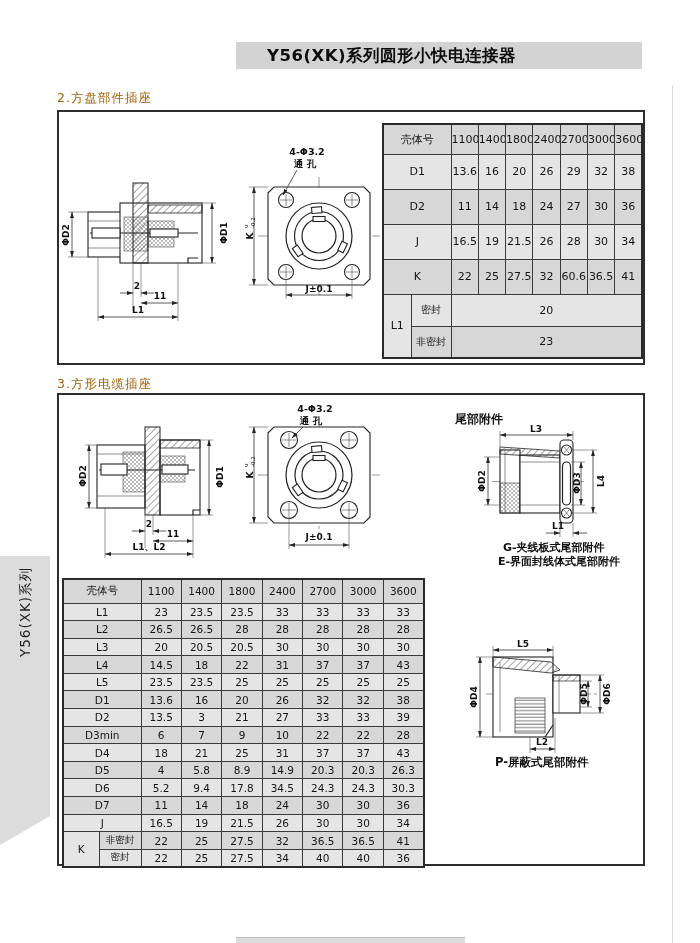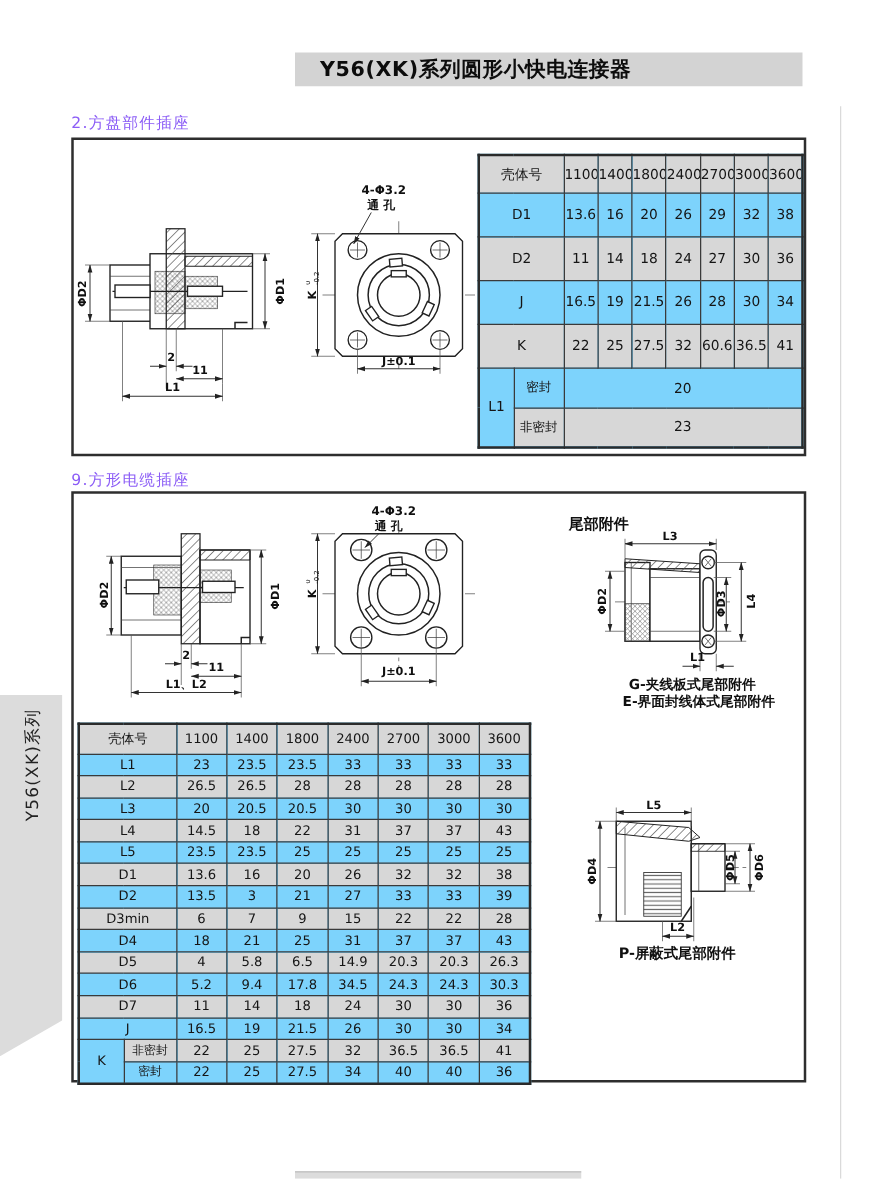--- a/index.html
+++ b/index.html
@@ -1,31 +1,31 @@
 <!DOCTYPE html>
 <html><head>
 <meta charset="utf-8">
 <style>
   *{margin:0;padding:0;box-sizing:border-box}
   html,body{width:700px;height:943px}
   body{position:relative;background:#fff;font-family:"DejaVu Sans","Liberation Sans",sans-serif;overflow:hidden;color:#111}
   .abs{position:absolute}
-  .titlebar{left:236px;top:42px;width:406px;height:27px;background:#d3d3d3;display:flex;align-items:center;padding-left:20px;font-size:16.5px;font-weight:bold;color:#0c0c0c;letter-spacing:.5px}
-  .sechead{font-size:12.5px;color:#8b5cf6;letter-spacing:1px;font-weight:500}
+  .titlebar{left:236px;top:42px;width:406px;height:27px;background:#d3d3d3;display:flex;align-items:center;padding-left:31px;font-size:16.5px;font-weight:bold;color:#0c0c0c;letter-spacing:.5px}
+  .sechead{font-size:12.5px;color:#a16207;letter-spacing:1px;font-weight:500}
   #sec2-head{left:57px;top:90px}
   #sec3-head{left:57px;top:376px}
   .box{border:2px solid #2e2e2e;background:#fff}
   #box1{left:57px;top:110px;width:588px;height:255px}
   #box2{left:57px;top:393px;width:588px;height:473px}
   .side-tab{left:0;top:556px;width:50px;height:289px;background:#dcdcdc;clip-path:polygon(0 0,100% 0,100% 90%,0 100%)}
   .side-label{left:-31px;top:604px;width:112px;height:16px;text-align:center;transform:rotate(-90deg);font-size:13.5px;color:#222;letter-spacing:1px}
   .footer-strip{left:236px;top:937px;width:229px;height:6px;background:#dcdcdc;border-top:1px solid #bdbdbd}
   .edge-line{left:672px;top:85px;width:1px;height:858px;background:#dadada}
 
-  table{border-collapse:collapse;table-layout:fixed;background:#7dd3fc}
+  table{border-collapse:collapse;table-layout:fixed;background:#e5e5e5}
   .dtable{border:2px solid #2a2a2a}
   .dtable td,.dtable th{border:1px solid #3a3a3a;text-align:center;vertical-align:middle;padding:0;font-weight:normal;color:#151515;overflow:hidden}
   .dtable thead th{background:#d7d7d7}
   .dtable tbody.main tr:nth-child(even) td{background:#d7d7d7}
   #t1-wrap{left:382px;top:123px}
   #table1{width:259px;font-size:11px}
   #table1 thead tr{height:30px}
   #table1 tbody.main tr{height:35px}
   #table1 tbody.tail tr{height:32px}
   #table1 tbody.tail tr:nth-child(2) td{background:#d7d7d7}
@@ -224,21 +224,21 @@
         <td colspan="7">20</td>
       </tr>
       <tr>
         <td class="sub">非密封</td>
         <td colspan="7">23</td>
       </tr>
     </tbody>
   </table>
 </div>
 
-<div class="abs sechead" id="sec3-head">9.方形电缆插座</div>
+<div class="abs sechead" id="sec3-head">3.方形电缆插座</div>
 <div class="abs box" id="box2"></div>
 
 <svg class="abs" style="left:65px;top:398px" width="180" height="170">
   <g>
     <rect x="32" y="47" width="48" height="63" class="outf"></rect>
     <line x1="32" y1="56" x2="80" y2="56" class="thin"></line>
     <line x1="32" y1="98" x2="80" y2="98" class="thin"></line>
     <rect x="95" y="42" width="40" height="75" class="outf"></rect>
     <path d="M128 117 v-5 h7" class="out"></path>
     <rect x="58" y="54" width="22" height="40" fill="url(#cross)" stroke="#333" stroke-width="0.5"></rect>
@@ -478,40 +478,40 @@
           <td>27</td>
           <td>33</td>
           <td>33</td>
           <td>39</td>
         </tr>
         <tr>
           <td colspan="2">D3min</td>
           <td>6</td>
           <td>7</td>
           <td>9</td>
-          <td>15</td>
+          <td>10</td>
           <td>22</td>
           <td>22</td>
           <td>28</td>
         </tr>
         <tr>
           <td colspan="2">D4</td>
           <td>18</td>
           <td>21</td>
           <td>25</td>
           <td>31</td>
           <td>37</td>
           <td>37</td>
           <td>43</td>
         </tr>
         <tr>
           <td colspan="2">D5</td>
           <td>4</td>
           <td>5.8</td>
-          <td>6.5</td>
+          <td>8.9</td>
           <td>14.9</td>
           <td>20.3</td>
           <td>20.3</td>
           <td>26.3</td>
         </tr>
         <tr>
           <td colspan="2">D6</td>
           <td>5.2</td>
           <td>9.4</td>
           <td>17.8</td>

